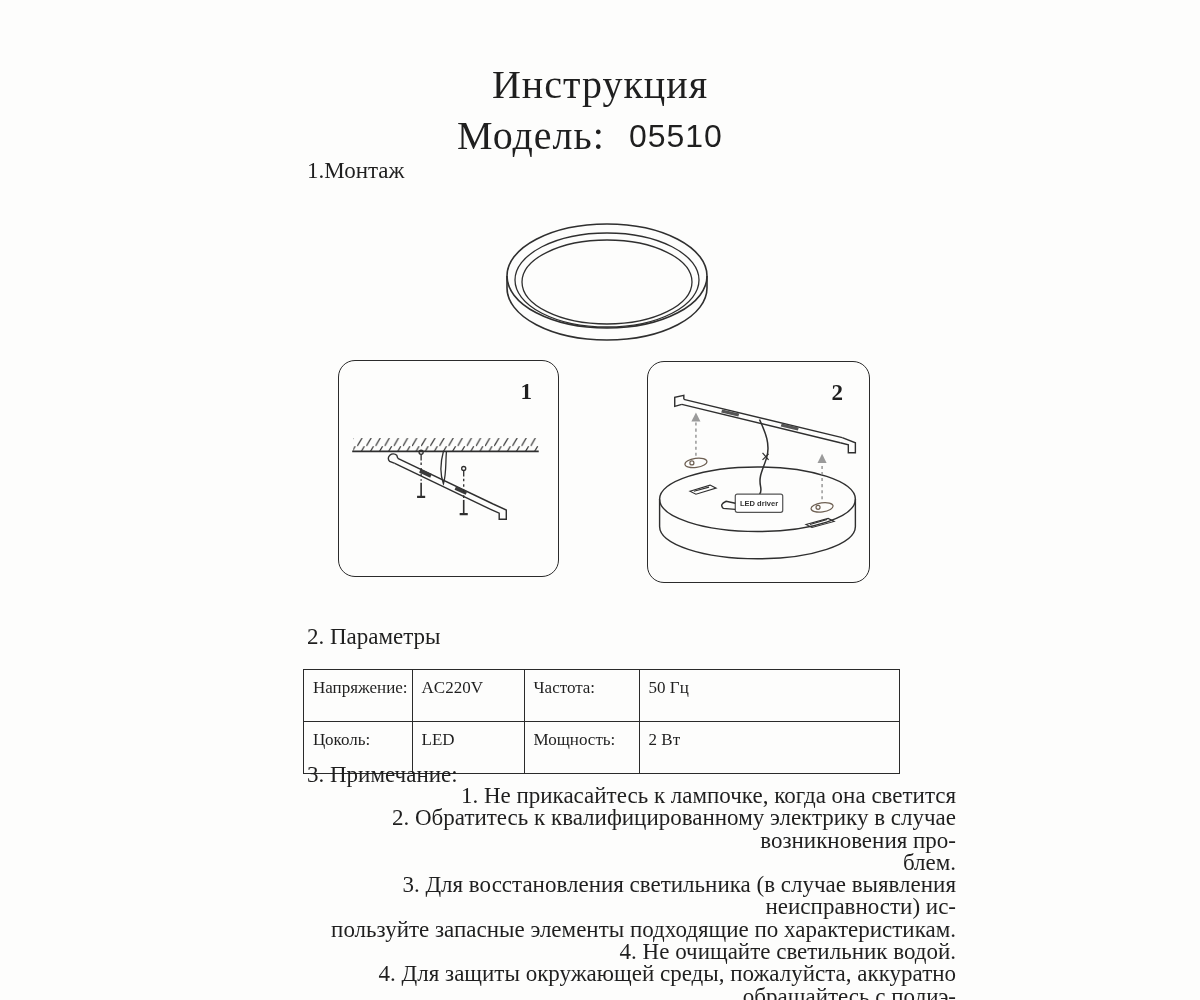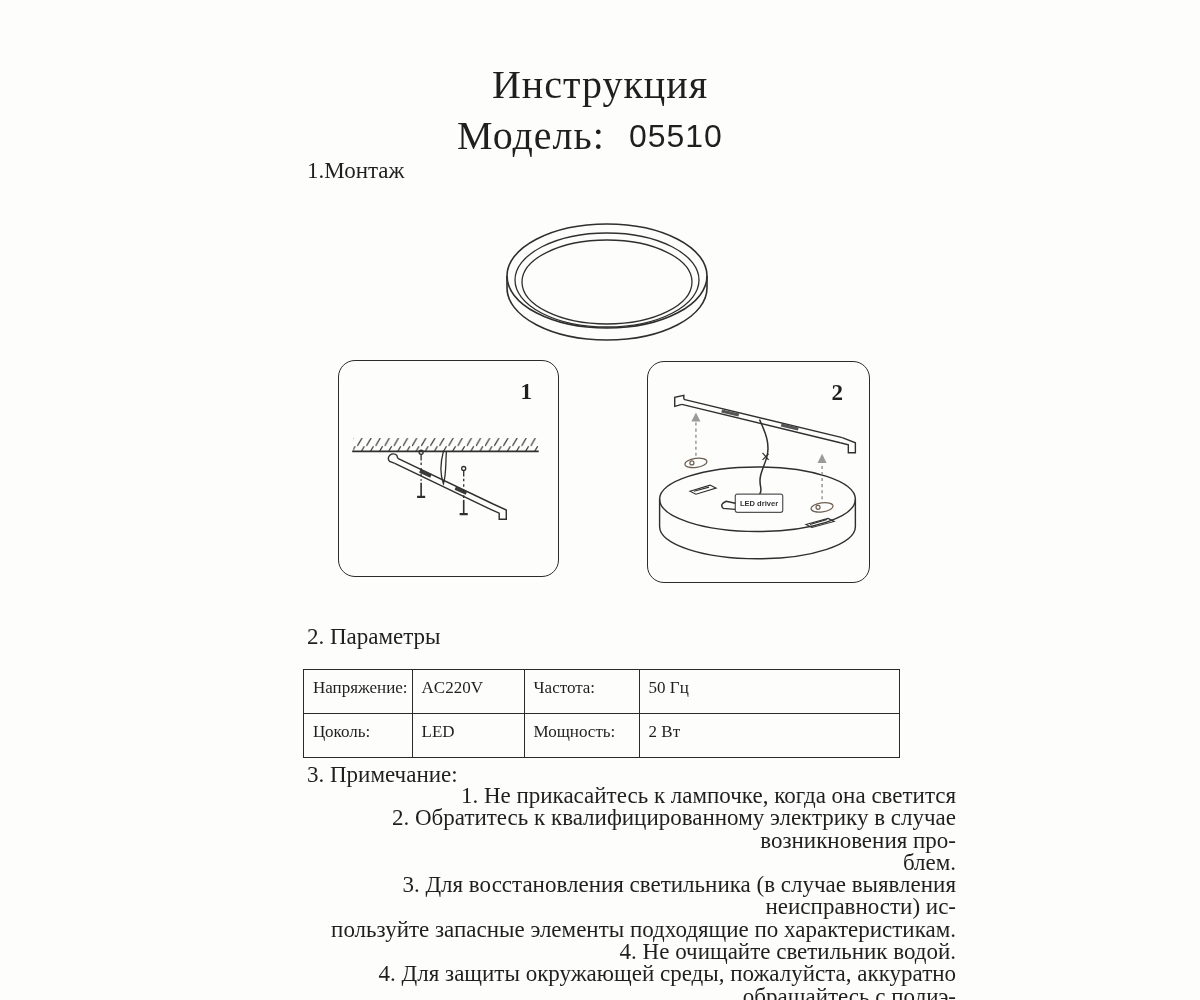--- a/index.html
+++ b/index.html
@@ -22,21 +22,21 @@
 
   .lamp-svg{position:absolute;left:495px;top:198px;width:225px;height:150px;}
 
   .diag-box{position:absolute;border:1.7px solid #2b2b2b;border-radius:17px;background:var(--bg);}
   .box1{left:338px;top:348px;width:219px;height:215px;}
   .box2{left:647px;top:349px;width:221px;height:220px;}
   .diag-box svg{position:absolute;left:0;top:0;width:100%;height:100%;}
   .stepnum{position:absolute;top:18px;right:26px;font-size:23px;font-weight:bold;}
 
   .params-table{position:absolute;left:303px;top:657px;border-collapse:collapse;table-layout:fixed;}
-  .params-table td{border:1.7px solid #2a2a2a;height:35px;font-size:17px;padding:0 4px 8px 9px;vertical-align:middle;white-space:nowrap;}
+  .params-table td{border:1.7px solid #2a2a2a;height:35px;font-size:17px;padding:0 4px 16px 9px;vertical-align:middle;white-space:nowrap;}
 
   .notes{position:absolute;left:306px;top:773px;width:650px;font-size:23px;line-height:22.3px;text-align:right;}
   .note{white-space:pre-line;}
 
   svg .stroke{stroke:var(--line);fill:none;}
 </style>
 </head>
 <body>
 
 <div class="page">

